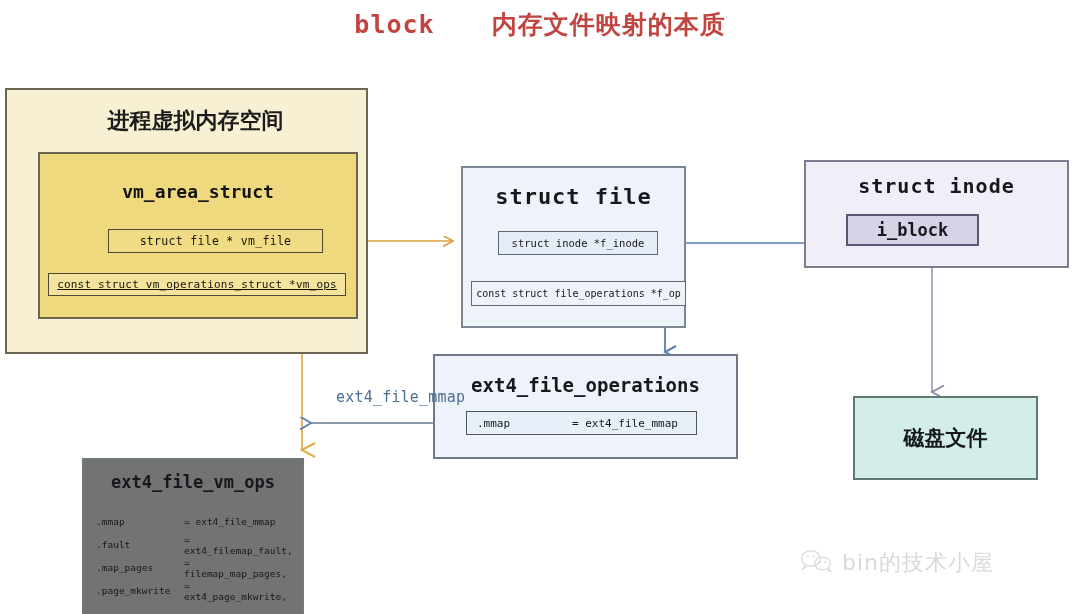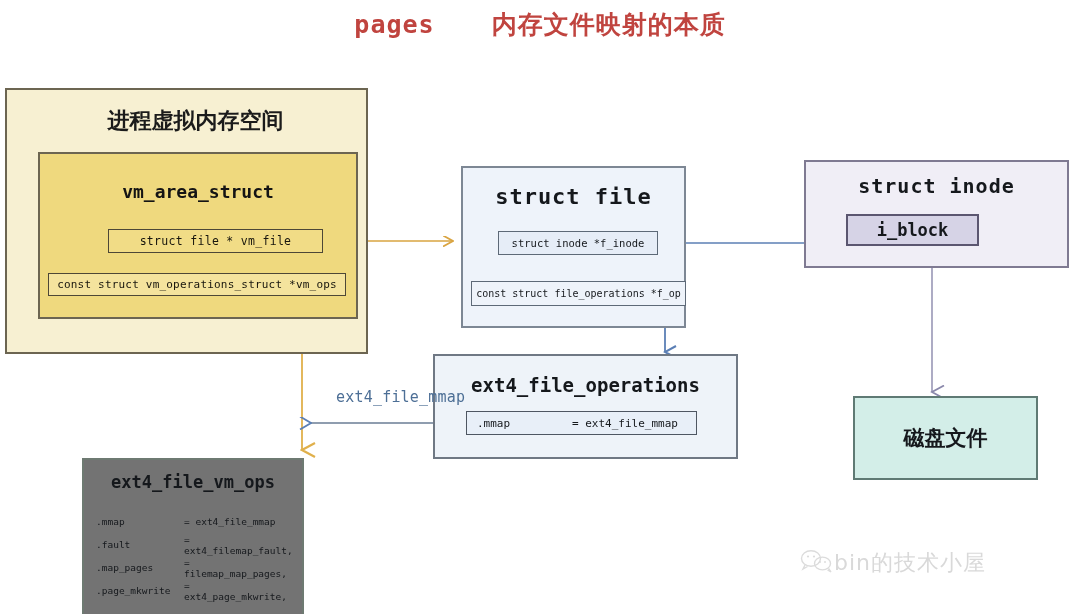--- a/index.html
+++ b/index.html
@@ -54,21 +54,21 @@
   #vmfile{
     left:108px;top:229px;width:215px;height:24px;
     border:1.6px solid #4d4736;background:#f1dc86;
     display:flex;align-items:center;justify-content:center;
     font-size:11.5px;color:#17150d;letter-spacing:.3px;
   }
   #vmops{
     left:48px;top:273px;width:298px;height:23px;
     border:1.6px solid #4d4736;background:#f4e39d;
     display:flex;align-items:center;justify-content:center;
-    font-size:11px;color:#17150d;letter-spacing:.2px;
+    font-size:11px;color:#17150d;letter-spacing:.2px;text-decoration:underline;
   }
 
   
   #structfile{
     left:461px;top:166px;width:225px;height:162px;
     border:2px solid #7d8794;background:#eef3fa;
   }
   #structfile .title{
     position:absolute;left:0;top:16px;width:100%;
     text-align:center;font-size:22px;font-weight:bold;color:#15181c;
@@ -153,34 +153,34 @@
 
   
   #mmaplabel{
     position:absolute;left:336px;top:388px;
     font-size:15px;color:#4d6f96;letter-spacing:.2px;
   }
 
   
   #watermark{
     position:absolute;left:800px;top:548px;
-    display:flex;align-items:center;
+    display:flex;align-items:center;gap:8px;
     color:#d9d9d9;
     font-size:22px;
     font-family:"DejaVu Sans","Liberation Sans",sans-serif;
   }
   #watermark .wm-text{letter-spacing:1px;}
 </style>
 </head>
 <body>
 
 <div id="canvas">
 
   <div id="title">
-    <span>pages</span>
+    <span>block</span>
     <span class="cn">内存文件映射的本质</span>
   </div>
 
   <svg class="svg-layer">
     <defs>
       <marker id="ah-orange" markerWidth="11" markerHeight="11" refX="9" refY="5.5" orient="auto" markerUnits="userSpaceOnUse">
         <path d="M0,0 L10,5.5 L0,11" fill="none" stroke="#d9a441" stroke-width="1.8"></path>
       </marker>
       <marker id="ah-orange-d" markerWidth="16" markerHeight="16" refX="8" refY="14" orient="auto" markerUnits="userSpaceOnUse">
         <path d="M1,1 L8,14 L15,1" fill="none" stroke="#e0b04b" stroke-width="2.2"></path>

